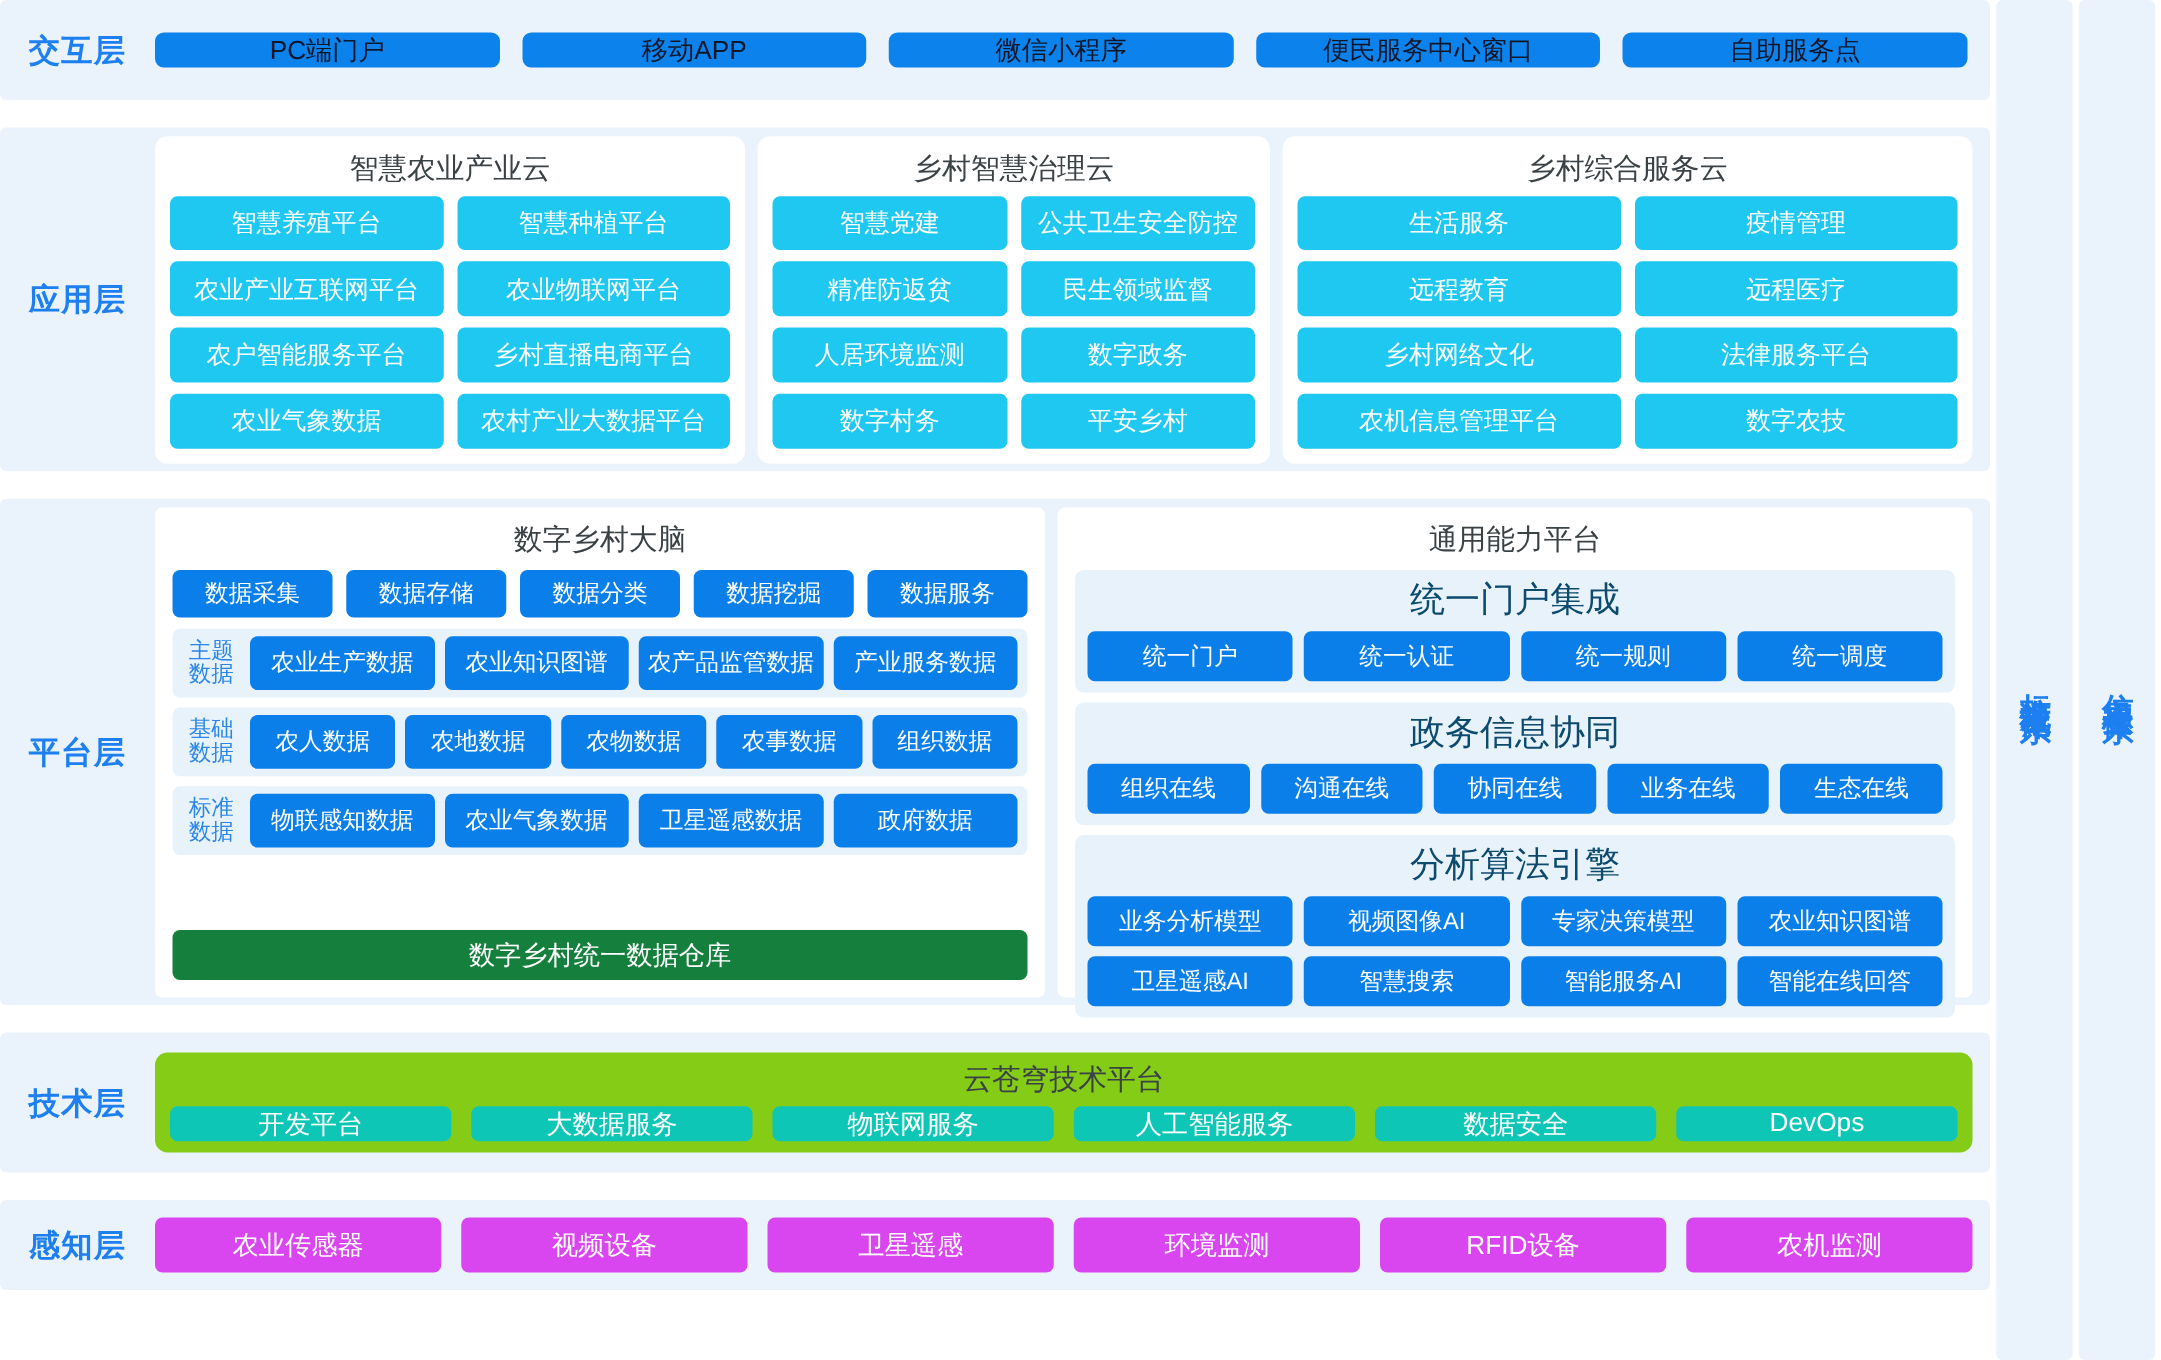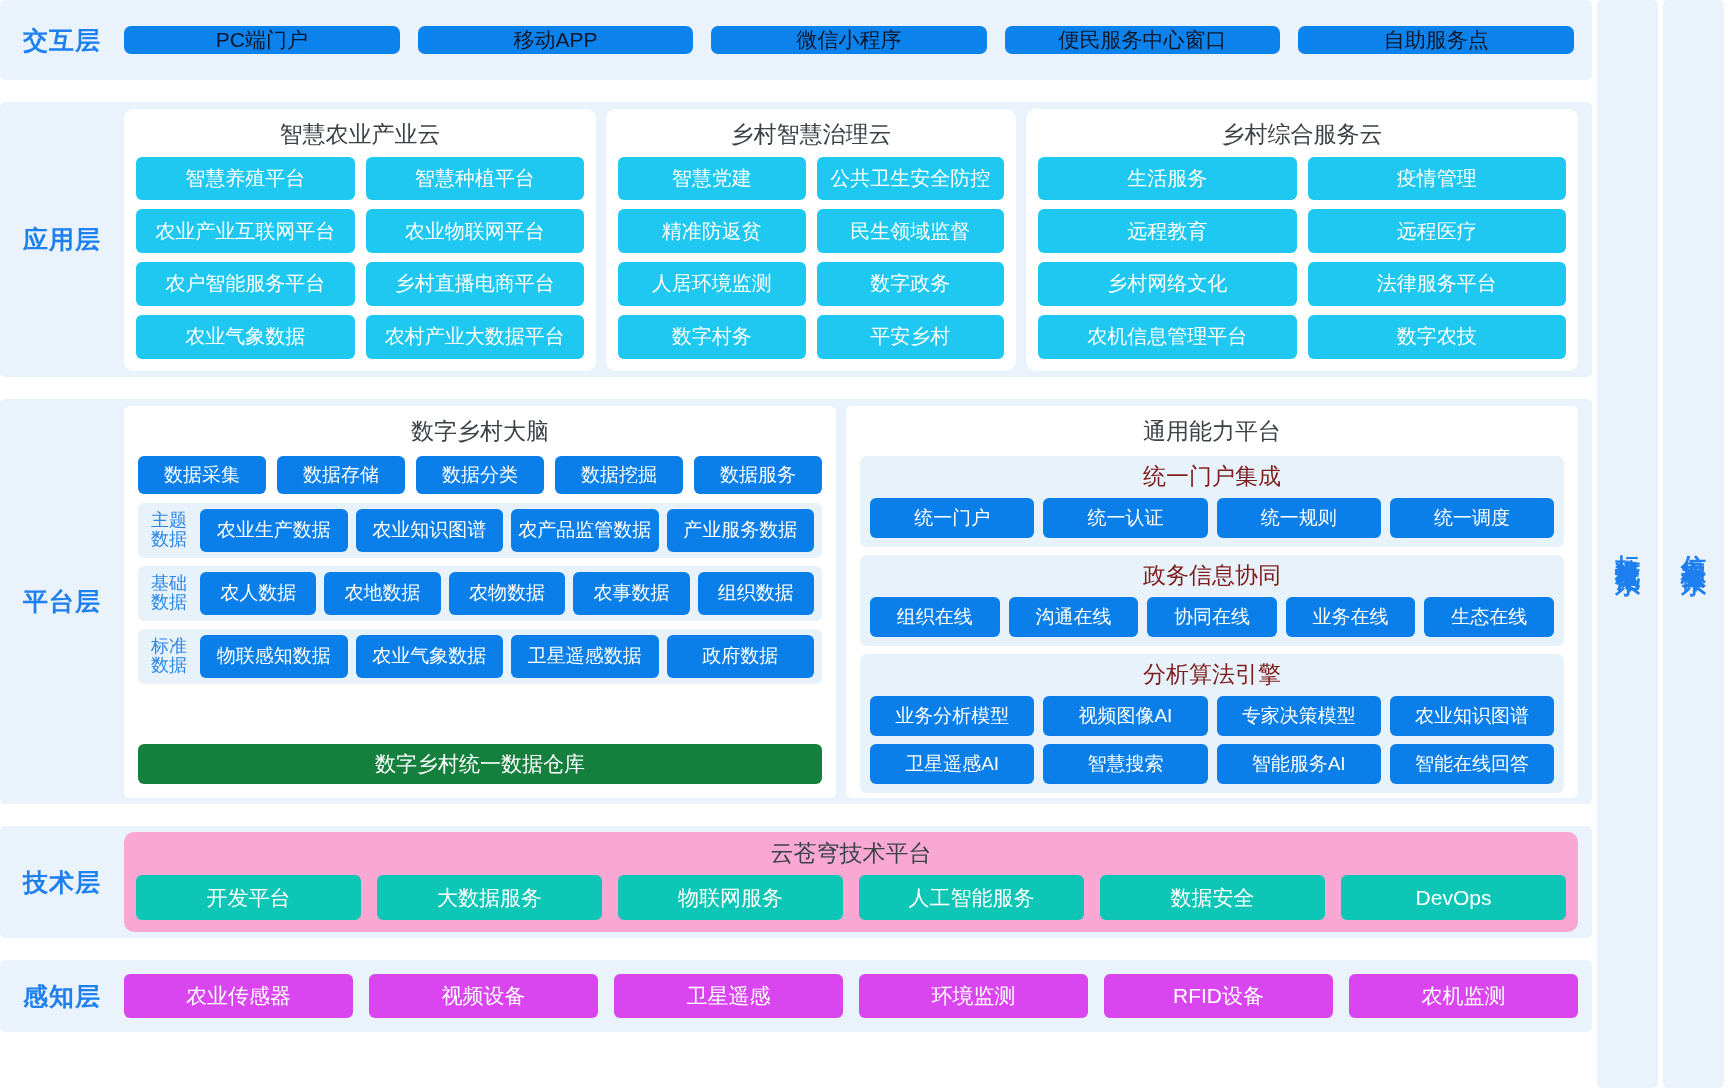--- a/index.html
+++ b/index.html
@@ -172,40 +172,40 @@
   
   .cap-group {
     background: #e8f2fb;
     border-radius: 7px;
     padding: 5px 10px 9px 10px;
     margin-bottom: 8px;
   }
   .cap-group:last-child { margin-bottom: 0; }
   .cap-group-title {
     text-align: center;
-    color: #7f1d1d;
-    font-size: 23px;
+    color: #0c4a6e;
+    font-size: 28px;
     margin-bottom: 6px;
     white-space: nowrap;
   }
   .cap-items {
     display: flex;
     gap: 9px;
   }
   .cap-items + .cap-items { margin-top: 8px; }
   .cap-items .chip-blue { height: 40px; font-size: 19px; }
 
   
   #layer-technology { height: 112px; }
   .tech-card {
-    background: #f9a8d4;
+    background: #84cc16;
     border-radius: 10px;
     margin-right: 14px;
     padding: 6px 12px 12px 12px;
-    height: 100px;
+    height: 80px;
     display: flex;
     flex-direction: column;
   }
   .tech-title {
     text-align: center;
     font-size: 23px;
     color: #3b4246;
     margin-bottom: 6px;
     white-space: nowrap;
   }

